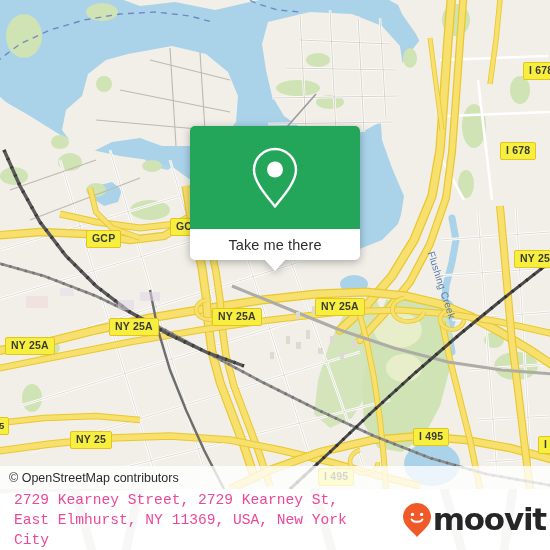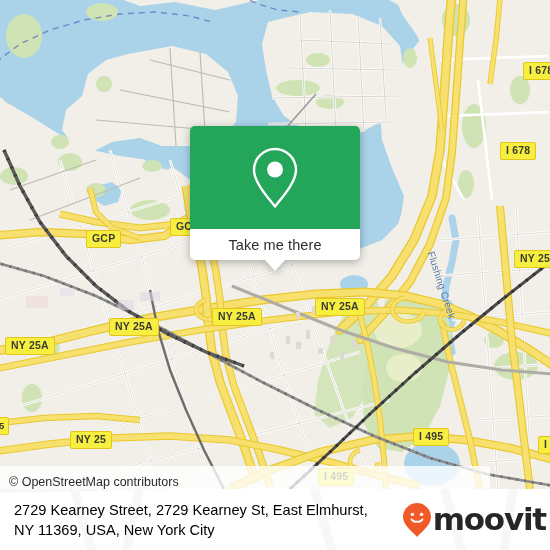--- a/index.html
+++ b/index.html
@@ -60,25 +60,25 @@
     font-size: 10px;
     white-space: nowrap;
     letter-spacing: .2px;
   }
 
   
   #attribution {
     position: absolute;
     left: 0;
     bottom: 0;
-    width: 490px;
+    width: 550px;
     height: 23px;
     background: rgba(255,255,255,0.78);
     display: flex;
-    align-items: flex-end;
+    align-items: center;
   }
   #attribution .attr-text {
     font-family: "Liberation Sans", sans-serif;
     font-size: 12.5px;
     color: #2b2b2b;
     padding-left: 9px;
     white-space: nowrap;
   }
 
   
@@ -143,24 +143,24 @@
     opacity: .5;
   }
   #footer-inner {
     position: relative;
     height: 61px;
     display: flex;
     align-items: center;
     justify-content: space-between;
   }
   #footer-address {
-    font-family: Liberation Sans, sans-serif;
+    font-family: Liberation Mono, monospace;
     font-size: 14.6px;
     line-height: 20px;
-    color: #000000;
+    color: #ec4899;
     padding-left: 14px;
     max-width: 360px;
   }
   #moovit-logo {
     display: flex;
     align-items: center;
     padding-right: 4px;
   }
   #moovit-wordmark {
     font-family: "DejaVu Sans", sans-serif;

